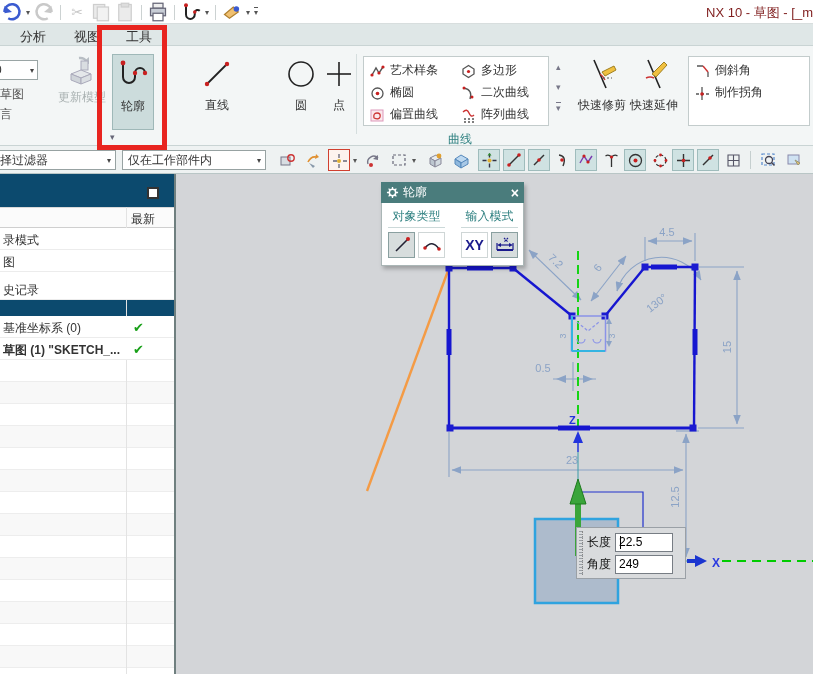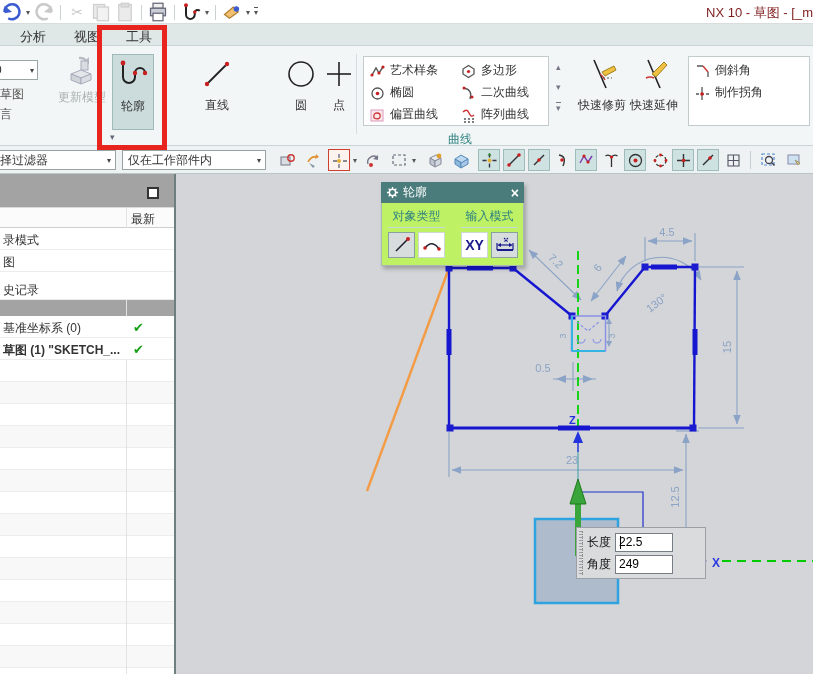--- a/index.html
+++ b/index.html
@@ -49,21 +49,21 @@
   .dd .caret { font-size:8px; color:#444; padding:0 4px; }
   .si { position:absolute; top:3px; width:22px; height:22px; display:flex; align-items:center; justify-content:center; }
   .si.on { background:#cfe2e2; border:1px solid #9fbcbc; }
   .si.redsel { border:1px solid #d04030; background:#fdf3ee; }
   .si svg { width:17px; height:17px; }
   .sbsep { position:absolute; top:5px; width:1px; height:18px; background:#c5cfcf; }
   .si-caret { position:absolute; font-size:8px; color:#555; }
 
   
   .main { position:absolute; left:0; top:174px; width:813px; height:500px; }
-  .panel { position:absolute; left:0; top:0; width:174px; height:500px; background:#a3a3a3; }
+  .panel { position:absolute; left:0; top:0; width:174px; height:500px; background:#0c4a6e; }
   .panel-sep { position:absolute; left:174px; top:0; width:2px; height:500px; background:#6f7f7f; }
   .maxicon { position:absolute; left:147px; top:13px; width:12px; height:12px; border:2px solid #333; background:#fff; }
   .phead { position:absolute; left:0; top:33px; width:174px; height:21px; border-top:1px solid #d9d9d9; border-bottom:1px solid #cfcfcf; background:#fbfbfb; }
   .phead .pcol { position:absolute; left:131px; top:3px; color:#333; }
   .colsep { position:absolute; left:126px; top:33px; width:1px; height:467px; background:#e3e3e3; }
   .prow { position:absolute; left:0; width:174px; height:22px; border-bottom:1px solid #ececec; background:#fff; }
   .prow .plabel { position:absolute; left:3px; top:4px; white-space:nowrap; }
   .prow .pcheck { position:absolute; left:133px; top:4px; color:#18a018; font-size:13px; }
   .prow.bold .plabel { font-weight:bold; }
   .pfill { position:absolute; left:0; top:186px; width:174px; height:314px;
@@ -71,30 +71,30 @@
 
   
   .canvas { position:absolute; left:176px; top:0; width:637px; height:500px; background:#d3d5d8; }
   .canvas svg text { font-family:"Liberation Sans", sans-serif; }
 
   
   .dlg { position:absolute; left:205px; top:8px; width:143px; z-index:40; box-shadow:2px 3px 4px rgba(0,0,0,.25); }
   .dlg-head { height:21px; background:#4a7c7c; color:#fff; display:flex; align-items:center; padding:0 5px; }
   .dlg-title { flex:1; font-size:12px; padding-left:4px; }
   .dlg-close { font-size:14px; font-weight:bold; cursor:default; }
-  .dlg-body { background:#bef264; border:1px solid #aab6b6; border-top:none; padding:5px 6px 7px 6px; display:flex; gap:8px; }
+  .dlg-body { background:#ffffff; border:1px solid #aab6b6; border-top:none; padding:5px 6px 7px 6px; display:flex; gap:8px; }
   .dgroup .glabel { color:#2e8080; font-size:12px; border-bottom:1px solid #ccd9d9; padding-bottom:2px; margin-bottom:4px; text-align:center; }
   .dbtns { display:flex; gap:3px; justify-content:center; }
   .dbtn { width:27px; height:26px; border:1px solid #cfd6d6; background:#fff; display:flex; align-items:center; justify-content:center; }
   .dbtn.sel { background:#d7dddd; border:1px solid #8aa0a0; }
   .dbtn svg { width:20px; height:20px; }
   .xy { font-weight:bold; font-size:14px; color:#1a1a8c; }
 
   
-  .track { position:absolute; left:400px; top:353px; width:130px; height:52px; background:#d9dbdd; border:1px solid #9aa0a6; z-index:30; display:flex; }
+  .track { position:absolute; left:400px; top:353px; width:110px; height:52px; background:#d9dbdd; border:1px solid #9aa0a6; z-index:30; display:flex; }
   .thandle { width:7px; border-right:1px dotted #888; background:repeating-linear-gradient(180deg,#9aa0a6 0 1px,transparent 1px 3px); margin:3px 2px 3px 2px; width:4px; }
   .tgrid { flex:1; padding:3px 3px 3px 2px; }
   .trow { display:flex; align-items:center; height:22px; }
   .trow .tlabel { width:28px; font-size:12px; color:#111; }
   .trow input { width:58px; height:19px; border:1px solid #777d84; font-size:12px; padding-left:3px; font-family:"Liberation Sans",sans-serif; }
   .tcursor { position:absolute; left:43px; top:8px; width:1px; height:13px; background:#000; }
 </style>
 </head>
 <body>
 

